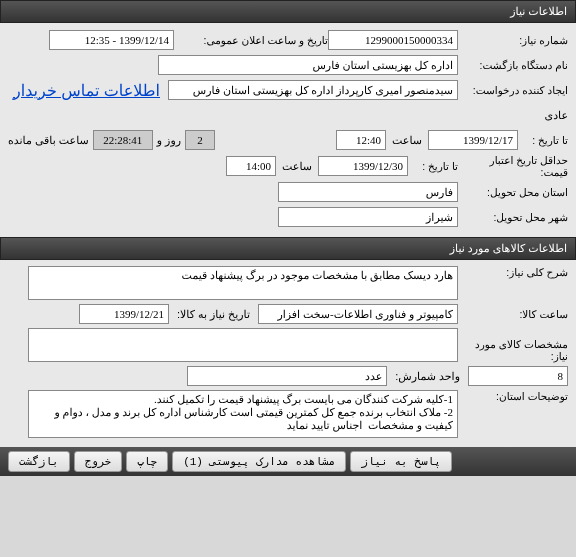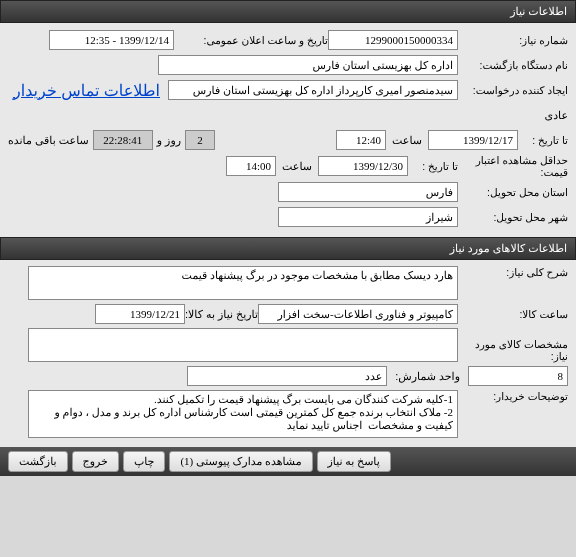--- a/index.html
+++ b/index.html
@@ -7,21 +7,21 @@
 .section-header { background: linear-gradient(#555, #333); color: #fff; padding: 4px 8px; font-weight: normal; border: 1px solid #222; }
 .form-area { background: #e8e8e8; padding: 6px 8px; }
 .row { display: flex; align-items: center; margin-bottom: 3px; min-height: 22px; }
 .label { width: 110px; text-align: right; padding-left: 6px; font-size: 10.5px; }
 .label-sm { width: 70px; text-align: right; padding-left: 4px; font-size: 10.5px; }
 .input-box { background: #fff; border: 1px solid #888; padding: 2px 4px; height: 20px; font-size: 11px; font-family: Tahoma; }
 .input-gray { background: #ccc; }
 .textarea-box { background: #fff; border: 1px solid #888; padding: 2px 4px; font-size: 11px; font-family: Tahoma; resize: none; }
 .link { color: #0044cc; text-decoration: underline; cursor: pointer; font-size: 16px; }
 .btn-bar { background: linear-gradient(#555, #333); padding: 4px 8px; display: flex; gap: 4px; justify-content: flex-end; }
-.btn { background: linear-gradient(#f5f5f5, #ddd); border: 1px solid #999; border-radius: 3px; padding: 3px 10px; font-size: 11px; font-family: Liberation Serif, serif; cursor: pointer; }
+.btn { background: linear-gradient(#f5f5f5, #ddd); border: 1px solid #999; border-radius: 3px; padding: 3px 10px; font-size: 11px; font-family: Liberation Mono, monospace; cursor: pointer; }
 .spacer { flex: 1; }
 </style>
 </head>
 <body>
 
 <div class="section-header">اطلاعات نیاز</div>
 <div class="form-area">
 
   <div class="row">
     <span class="label">شماره نیاز:</span>
@@ -51,21 +51,21 @@
     <span style="padding:0 6px">ساعت</span>
     <input class="input-box" style="width: 50px;" readonly="" value="12:40">
     <span class="spacer"></span>
     <input class="input-box input-gray" style="width: 30px; text-align: center;" readonly="" value="2">
     <span style="padding:0 4px">روز و</span>
     <input class="input-box input-gray" style="width: 60px; text-align: center;" readonly="" value="22:28:41">
     <span style="padding-right:4px">ساعت باقی مانده</span>
   </div>
 
   <div class="row">
-    <span class="label">حداقل مشاهده اعتبار قیمت:</span>
+    <span class="label">حداقل تاریخ اعتبار قیمت:</span>
     <span class="label-sm" style="width:50px">تا تاریخ :</span>
     <input class="input-box" style="width: 90px;" readonly="" value="1399/12/30">
     <span style="padding:0 6px">ساعت</span>
     <input class="input-box" style="width: 50px;" readonly="" value="14:00">
   </div>
 
   <div class="row">
     <span class="label">استان محل تحویل:</span>
     <input class="input-box" style="width: 180px;" readonly="" value="فارس">
   </div>
@@ -81,37 +81,37 @@
 <div class="form-area">
 
   <div class="row" style="align-items:flex-start">
     <span class="label">شرح کلی نیاز:</span>
     <textarea class="textarea-box" style="width: 430px; height: 34px;" readonly="">هارد دیسک مطابق با مشخصات موجود در برگ پیشنهاد قیمت</textarea>
   </div>
 
   <div class="row">
     <span class="label">ساعت کالا:</span>
     <input class="input-box" style="width: 200px;" readonly="" value="کامپیوتر و فناوری اطلاعات-سخت افزار">
-    <span style="padding:0 0">تاریخ نیاز به کالا:</span>
+    <span style="padding:0 8px">تاریخ نیاز به کالا:</span>
     <input class="input-box" style="width: 90px;" readonly="" value="1399/12/21">
   </div>
 
   <div class="row" style="align-items:flex-end">
     <span class="label">مشخصات کالای مورد نیاز:</span>
     <textarea class="textarea-box" style="width: 430px; height: 34px;" readonly=""></textarea>
   </div>
 
   <div class="row">
     <input class="input-box" style="width: 100px;" readonly="" value="8">
     <span style="padding:0 8px">واحد شمارش:</span>
     <input class="input-box" style="width: 200px;" readonly="" value="عدد">
   </div>
 
   <div class="row" style="align-items:flex-start">
-    <span class="label">توضیحات خریدار:</span>
+    <span class="label">توضیحات استان:</span>
     <textarea class="textarea-box" style="width: 430px; height: 48px;" readonly="">1-کلیه شرکت کنندگان می بایست برگ پیشنهاد قیمت را تکمیل کنند.
 2- ملاک انتخاب برنده جمع کل کمترین قیمتی است کارشناس اداره کل برند و مدل ، دوام و کیفیت و مشخصات  اجناس تایید نماید</textarea>
   </div>
 
 </div>
 
 <div class="btn-bar">
   <button class="btn">پاسخ به نیاز</button>
   <button class="btn">مشاهده مدارک پیوستی (1)</button>
   <button class="btn">چاپ</button>

